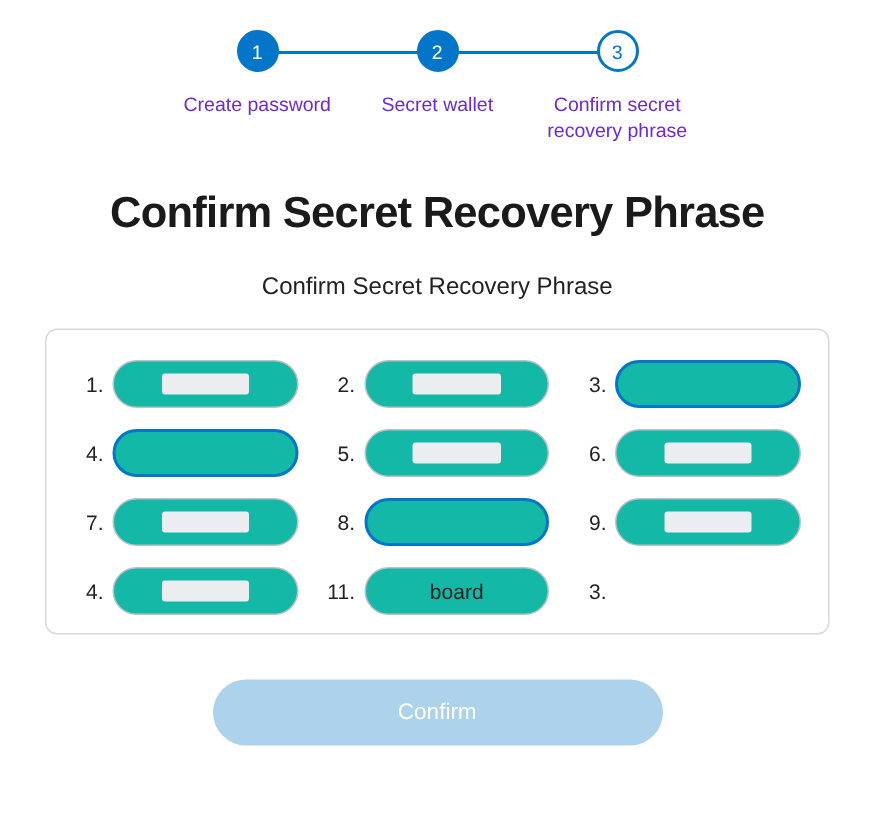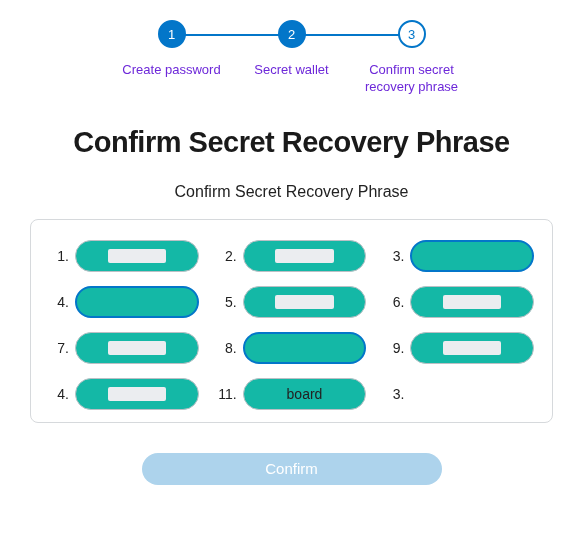--- a/index.html
+++ b/index.html
@@ -43,21 +43,21 @@
       font-size: 14px; text-align: center;
       padding: 0 8px; outline: none;
       display: flex; align-items: center; justify-content: center;
     }
     .word-input.active { border: 2px solid #0376c9; }
     .word-redacted {
       width: 55%; height: 14px; background: #ebedf0; border-radius: 2px;
     }
     .confirm-btn {
       display: block; width: 300px; margin: 0 auto;
-      height: 32px; border-radius: 22px;
+      height: 44px; border-radius: 22px;
       background: #add3ec; color: #fff;
       border: none; font-size: 15px; font-weight: 500;
       cursor: not-allowed;
     }
   </style>
 </head>
 <body>
 
 <div class="stepper">
   <div class="step">

